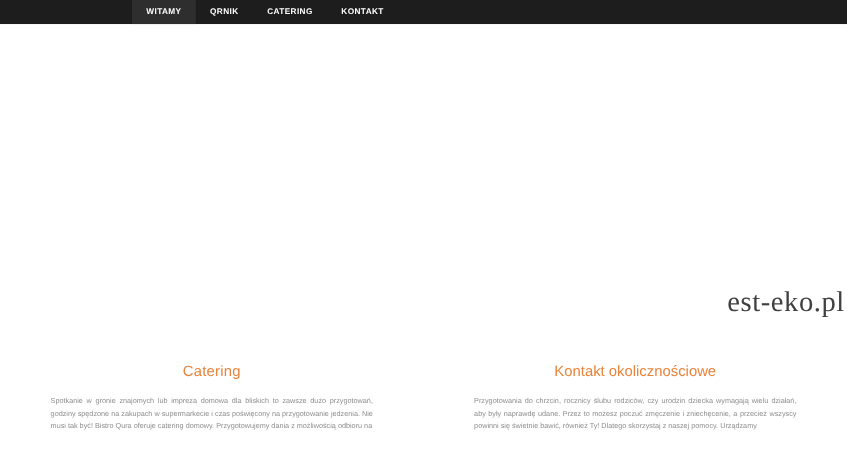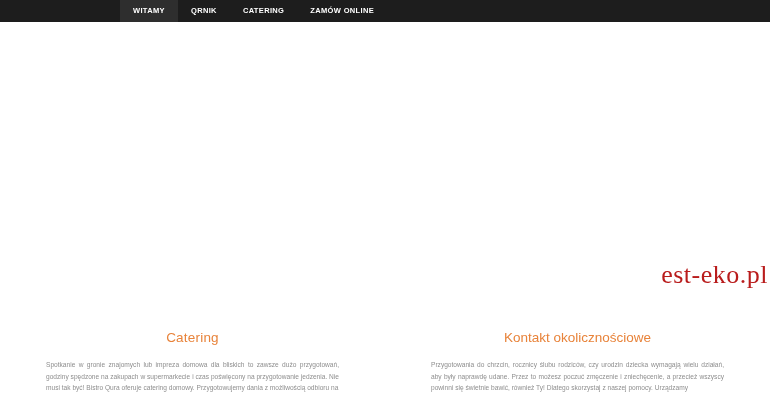--- a/index.html
+++ b/index.html
@@ -83,37 +83,37 @@
     text-align: justify;
     margin: 0;
     padding: 0 18px;
   }
   
   .watermark {
     position: absolute;
     right: 2px;
     bottom: 12px;
     font-size: 26px;
-    color: #b91c1c;
+    color: #404040;
     letter-spacing: 0.5px;
     font-family: "Liberation Serif", serif;
     white-space: nowrap;
     pointer-events: none;
   }
 </style>
 </head>
 <body>
 
 <div class="page">
 
   <div class="navbar">
     <div class="nav-item active">Witamy</div>
     <div class="nav-item">Qrnik</div>
     <div class="nav-item">Catering</div>
-    <div class="nav-item">Zamów Online</div>
+    <div class="nav-item">Kontakt</div>
   </div>
 
   <div class="hero-blank"></div>
 
   <div class="columns">
     <div class="col">
       <h2 class="col-title left">Catering</h2>
       <p class="col-body">Spotkanie w gronie znajomych lub impreza domowa dla bliskich to zawsze dużo przygotowań, godziny spędzone na zakupach w supermarkecie i czas poświęcony na przygotowanie jedzenia. Nie musi tak być! Bistro Qura oferuje catering domowy. Przygotowujemy dania z możliwością odbioru na</p>
     </div>
     <div class="col">

